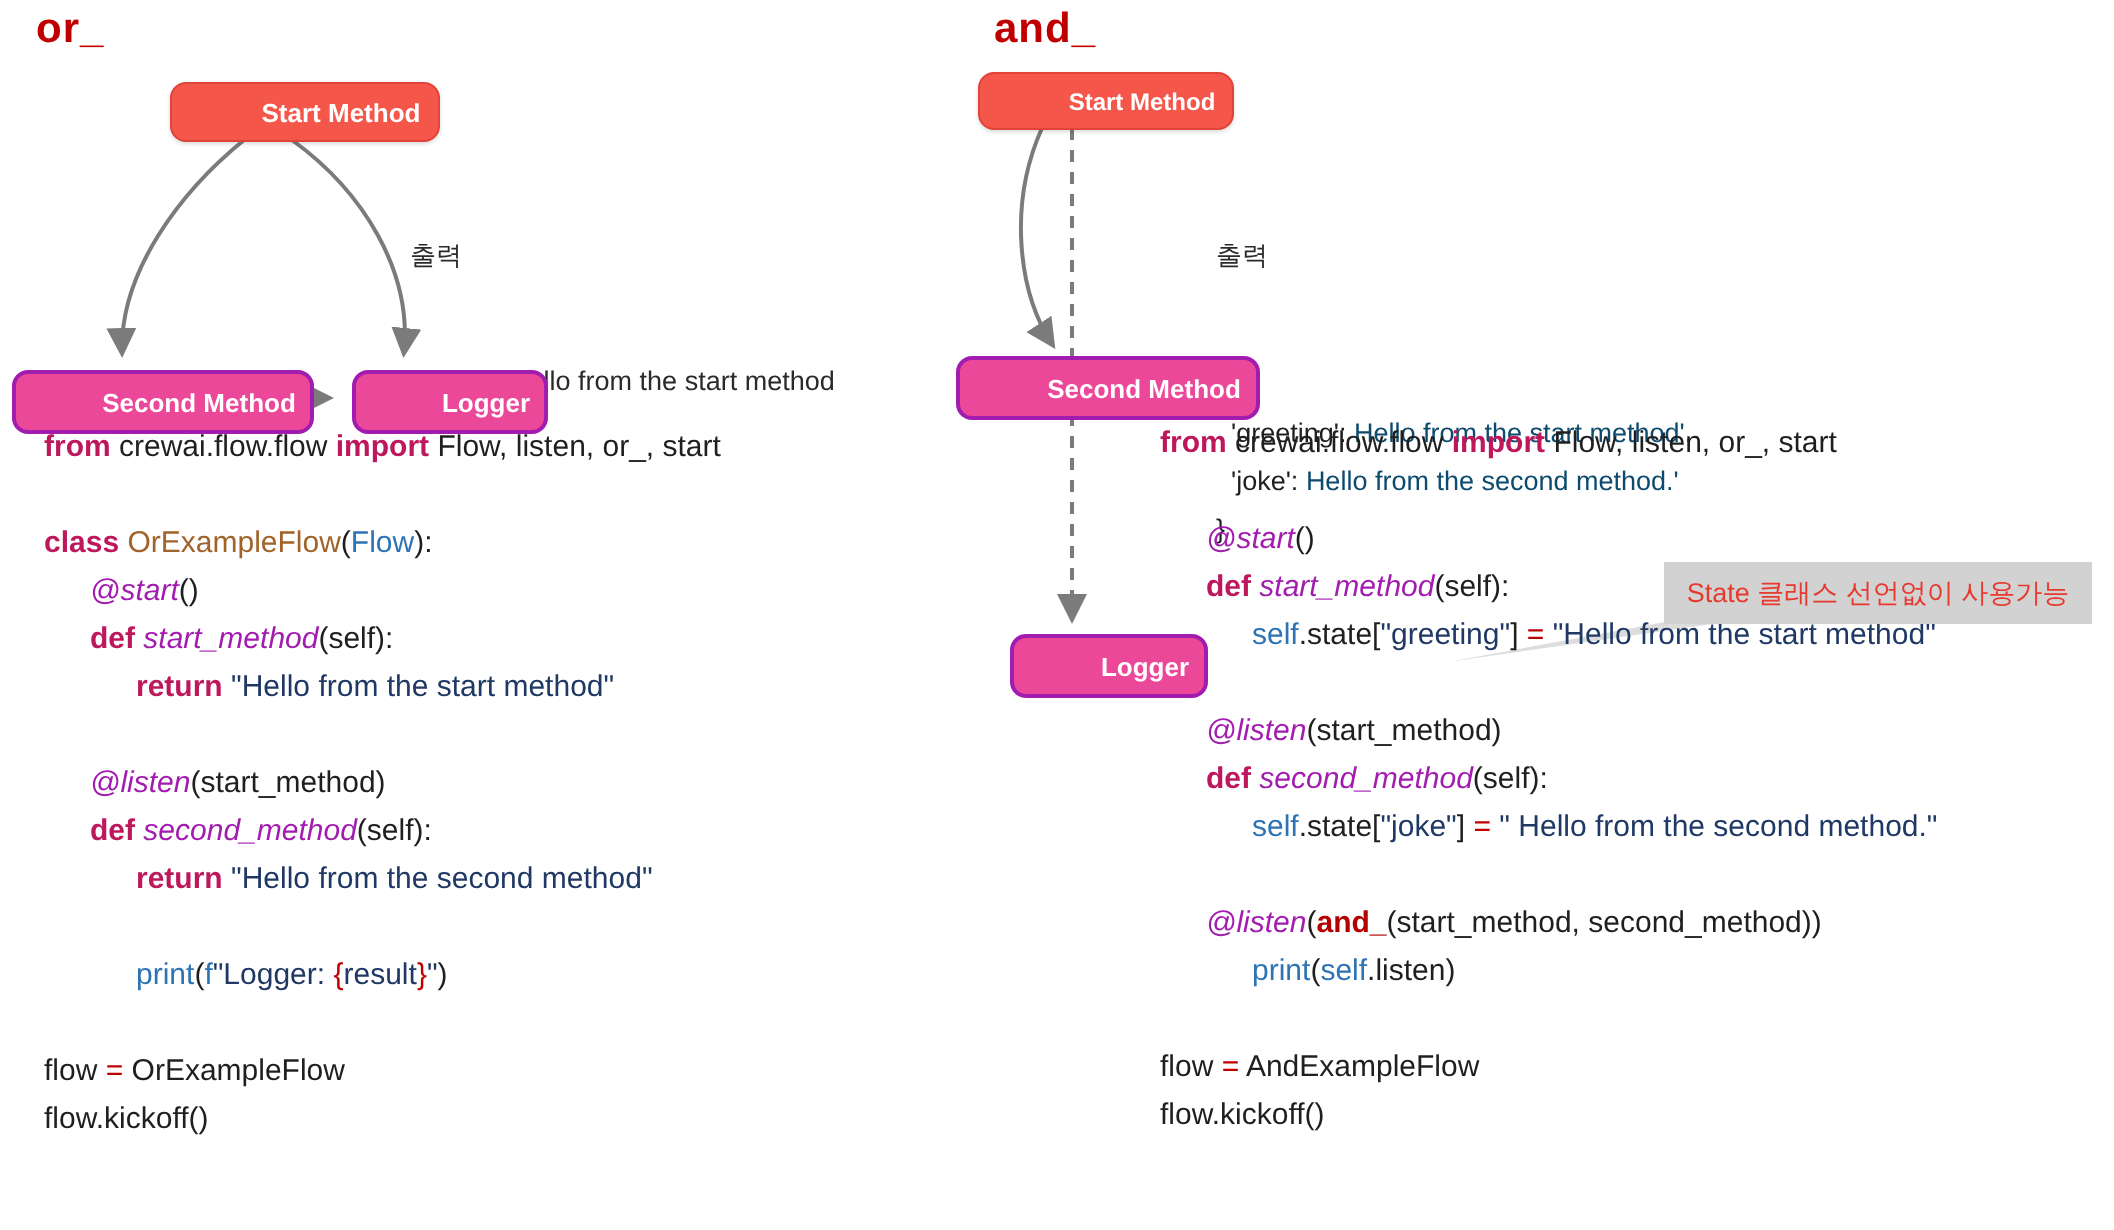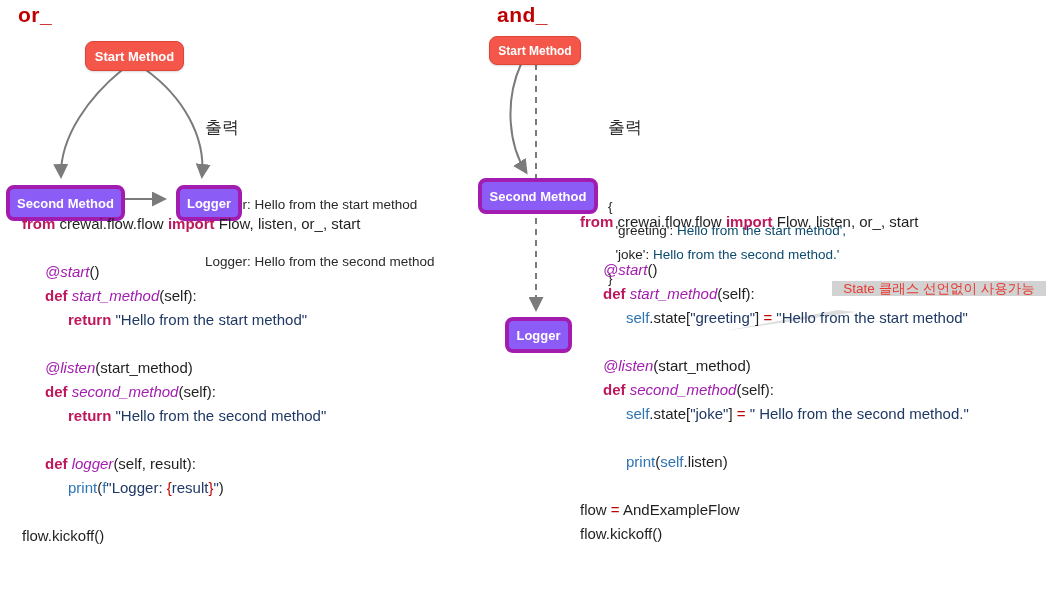--- a/index.html
+++ b/index.html
@@ -8,45 +8,45 @@
     background:#ffffff;
     font-family:"Liberation Sans", sans-serif;
     color:#1f1f1f;
   }
   .abs{position:absolute;}
   
   .panel-title{font-size:21px;font-weight:bold;color:#c00000;letter-spacing:.5px;}
   
   .node{
     position:absolute;border-radius:8px;display:flex;align-items:center;justify-content:center;
-    color:#fff;font-weight:bold;font-size:13px;z-index:2;
+    color:#fff;font-weight:bold;font-size:13px;z-index:2;padding-left:36px;
   }
   .node-start{background:#f4564a;border:1px solid #e04338;box-shadow:0 1px 2px rgba(0,0,0,.15);}
-  .node-dark{background:#8b5cf6;border:4px solid #a21caf;}
+  .node-dark{background:#ec4899;border:2px solid #a21caf;}
   .node-sm{font-size:12px;}
   
   .output{font-size:13.5px;line-height:19px;color:#2a2a2a;white-space:pre;}
-  .output-heading{font-size:17px;margin-bottom:20px;}
+  .output-heading{font-size:13px;margin-bottom:6px;}
   
   .code{font-size:15px;z-index:2;}
   .code-line{white-space:pre;line-height:24px;min-height:24px;}
   .ind1{padding-left:23px;}
   .ind2{padding-left:46px;}
   .tok-pl{color:#1f1f1f;}
   .tok-kw{color:#be185d;font-weight:bold;}
   .tok-fn{color:#a21caf;font-style:italic;}
   .tok-cls{color:#a2632b;}
   .tok-bl{color:#2e74b5;}
   .tok-st{color:#1f3864;}
   .tok-op{color:#c00000;}
   .tok-bd{color:#b40000;font-weight:bold;}
   .tok-ob{color:#0c4a6e;}
   
   .callout{
-    position:absolute;left:832px;top:281px;width:214px;height:15px;
+    position:absolute;left:832px;top:281px;width:214px;height:31px;
     background:#d2d2d2;color:#e8392e;font-size:13.5px;
     display:flex;align-items:center;justify-content:center;z-index:3;
   }
   svg{position:absolute;left:0;top:0;z-index:1;}
 </style>
 </head>
 <body>
 
 <svg width="1057" height="615">
   <defs>
@@ -67,37 +67,37 @@
 
 <div class="abs panel-title" style="left:18px;top:3px;">or_</div>
 
 <div class="node node-start" style="left:85px;top:41px;width:97px;height:28px;">Start Method</div>
 <div class="node node-dark" style="left:6px;top:185px;width:111px;height:28px;">Second Method</div>
 <div class="node node-dark" style="left:176px;top:185px;width:58px;height:28px;">Logger</div>
 
 <div class="abs output" style="left:205px;top:80px;">
   <div class="output-heading">출력</div>
   <div>Logger: Hello from the start method</div>
-  <div>Logger: Hello from the second method</div>
 </div>
 
 <div class="abs code" id="code-left" style="left:22px;top:212px;">
     <div class="code-line"><span class="tok-kw">from </span><span class="tok-pl">crewai.flow.flow </span><span class="tok-kw">import </span><span class="tok-pl">Flow, listen, or_, start</span></div>
     <div class="code-line"></div>
+    <div class="code-line"><span class="tok-kw">class </span><span class="tok-cls">OrExampleFlow</span><span class="tok-pl">(</span><span class="tok-bl">Flow</span><span class="tok-pl">):</span></div>
     <div class="code-line ind1"><span class="tok-fn">@start</span><span class="tok-pl">()</span></div>
     <div class="code-line ind1"><span class="tok-kw">def </span><span class="tok-fn">start_method</span><span class="tok-pl">(self):</span></div>
     <div class="code-line ind2"><span class="tok-kw">return </span><span class="tok-st">"Hello from the start method"</span></div>
     <div class="code-line"></div>
     <div class="code-line ind1"><span class="tok-fn">@listen</span><span class="tok-pl">(start_method)</span></div>
     <div class="code-line ind1"><span class="tok-kw">def </span><span class="tok-fn">second_method</span><span class="tok-pl">(self):</span></div>
     <div class="code-line ind2"><span class="tok-kw">return </span><span class="tok-st">"Hello from the second method"</span></div>
     <div class="code-line"></div>
-    <div class="code-line ind1"><span class="tok-kw">def </span><span class="tok-fn">logger</span><span class="tok-pl">(self, result):</span></div>
     <div class="code-line ind2"><span class="tok-bl">print</span><span class="tok-pl">(</span><span class="tok-bl">f</span><span class="tok-st">"Logger: </span><span class="tok-op">{</span><span class="tok-st">result</span><span class="tok-op">}</span><span class="tok-st">"</span><span class="tok-pl">)</span></div>
     <div class="code-line"></div>
+    <div class="code-line"><span class="tok-pl">flow </span><span class="tok-op">=</span><span class="tok-pl"> OrExampleFlow</span></div>
     <div class="code-line"><span class="tok-pl">flow.kickoff()</span></div>
   </div>
 
 <div class="abs panel-title" style="left:497px;top:3px;">and_</div>
 
 <div class="node node-start node-sm" style="left:489px;top:36px;width:90px;height:27px;">Start Method</div>
 <div class="node node-dark" style="left:478px;top:178px;width:112px;height:28px;">Second Method</div>
 <div class="node node-dark" style="left:505px;top:317px;width:59px;height:28px;">Logger</div>
 
 <div class="abs output" style="left:608px;top:80px;">
@@ -111,17 +111,18 @@
     <div class="code-line"><span class="tok-kw">from </span><span class="tok-pl">crewai.flow.flow </span><span class="tok-kw">import </span><span class="tok-pl">Flow, listen, or_, start</span></div>
     <div class="code-line"></div>
     <div class="code-line ind1"><span class="tok-fn">@start</span><span class="tok-pl">()</span></div>
     <div class="code-line ind1"><span class="tok-kw">def </span><span class="tok-fn">start_method</span><span class="tok-pl">(self):</span></div>
     <div class="code-line ind2"><span class="tok-bl">self</span><span class="tok-pl">.state[</span><span class="tok-st">"greeting"</span><span class="tok-pl">] </span><span class="tok-op">=</span><span class="tok-pl"> </span><span class="tok-st">"Hello from the start method"</span></div>
     <div class="code-line"></div>
     <div class="code-line ind1"><span class="tok-fn">@listen</span><span class="tok-pl">(start_method)</span></div>
     <div class="code-line ind1"><span class="tok-kw">def </span><span class="tok-fn">second_method</span><span class="tok-pl">(self):</span></div>
     <div class="code-line ind2"><span class="tok-bl">self</span><span class="tok-pl">.state[</span><span class="tok-st">"joke"</span><span class="tok-pl">] </span><span class="tok-op">=</span><span class="tok-pl"> </span><span class="tok-st">" Hello from the second method."</span></div>
     <div class="code-line"></div>
+    <div class="code-line ind1"><span class="tok-fn">@listen</span><span class="tok-pl">(</span><span class="tok-bd">and_</span><span class="tok-pl">(start_method, second_method))</span></div>
     <div class="code-line ind2"><span class="tok-bl">print</span><span class="tok-pl">(</span><span class="tok-bl">self</span><span class="tok-pl">.listen)</span></div>
     <div class="code-line"></div>
     <div class="code-line"><span class="tok-pl">flow </span><span class="tok-op">=</span><span class="tok-pl"> AndExampleFlow</span></div>
     <div class="code-line"><span class="tok-pl">flow.kickoff()</span></div>
   </div>
 
 </body></html>

